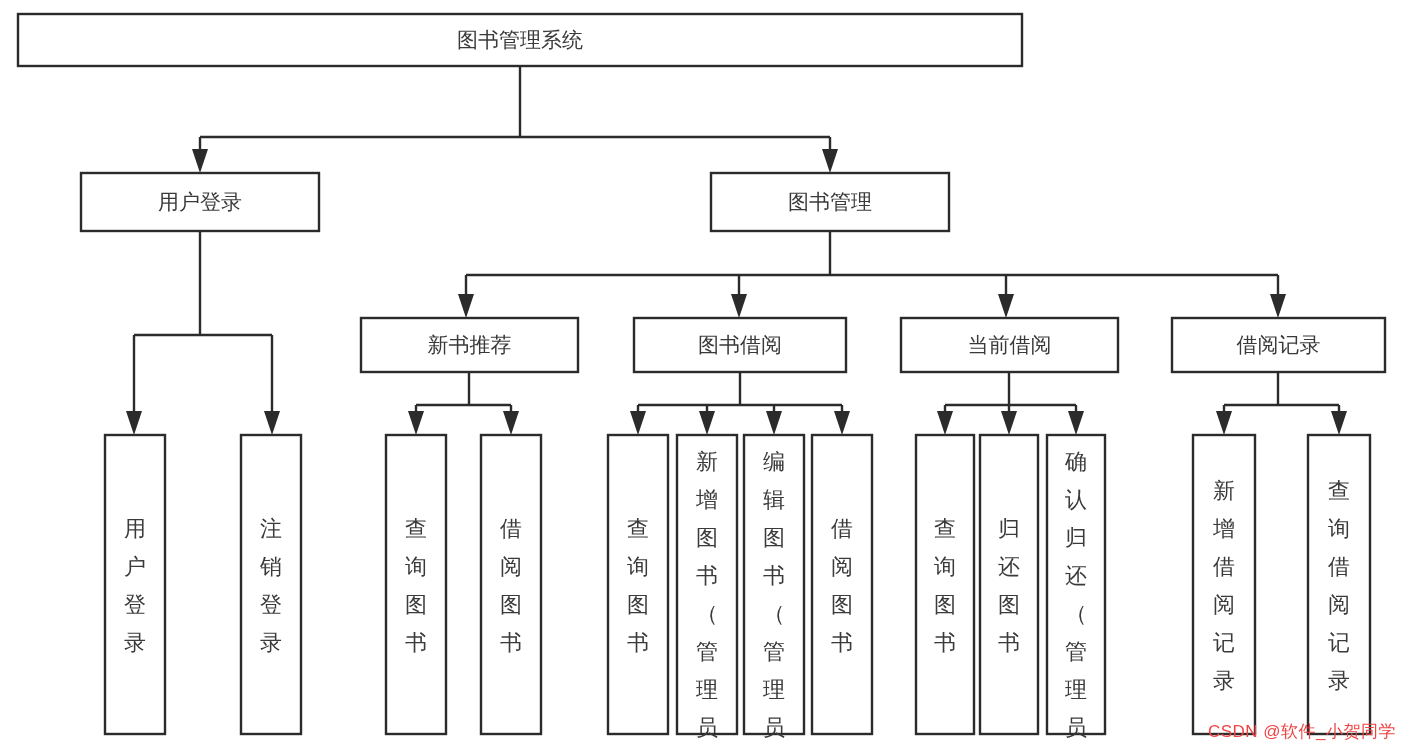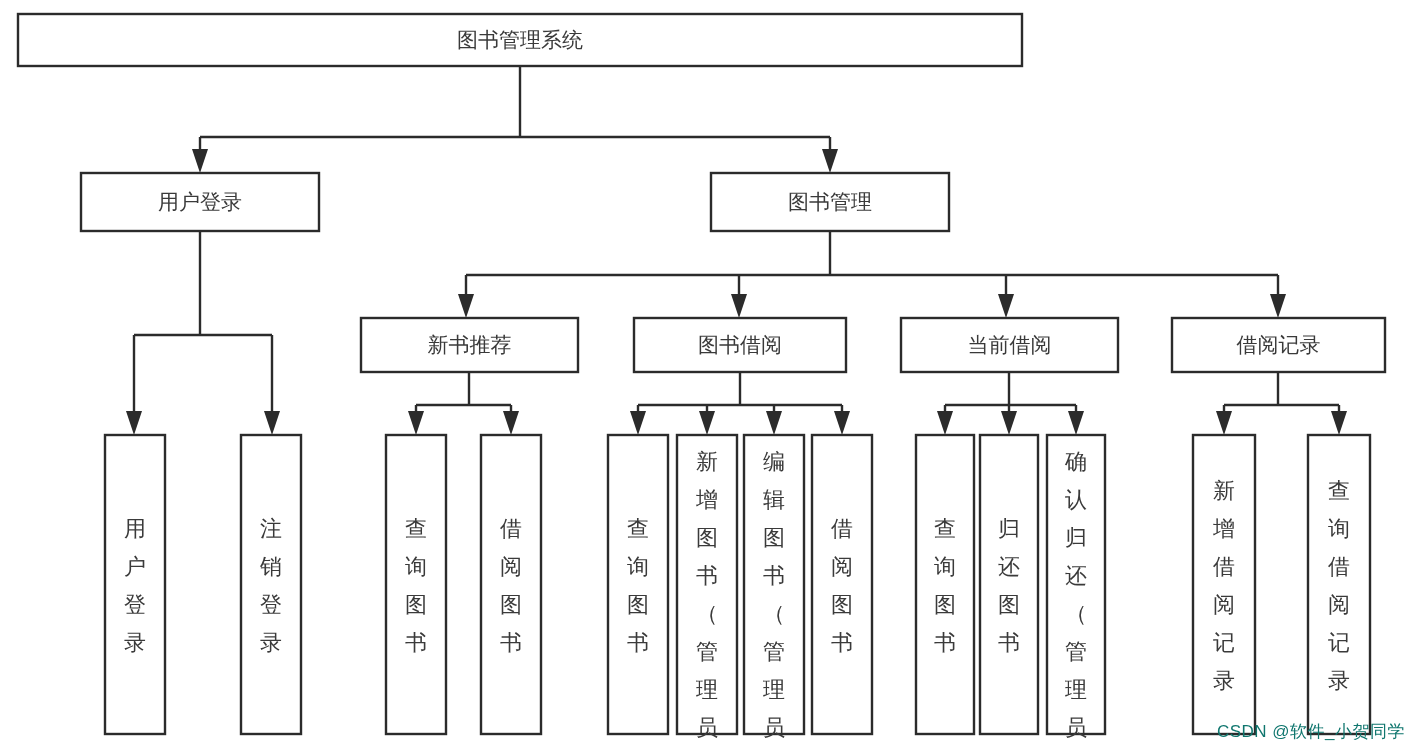--- a/index.html
+++ b/index.html
@@ -42,23 +42,23 @@
     font-size:21px;
     text-anchor:middle;
     dominant-baseline:middle;
     white-space:pre;
   }
   .node-label.leaf-label{
     font-size:22px;
   }
   .watermark{
     position:absolute;
-    right:0;
+    right:9px;
     bottom:4px;
-    color:#0f766e;
+    color:#ef4444;
     font-size:17px;
     font-family:"Liberation Sans","DejaVu Sans",sans-serif;
     letter-spacing:0.5px;
     user-select:none;
     pointer-events:none;
   }
 </style>
 </head>
 <body>
 

